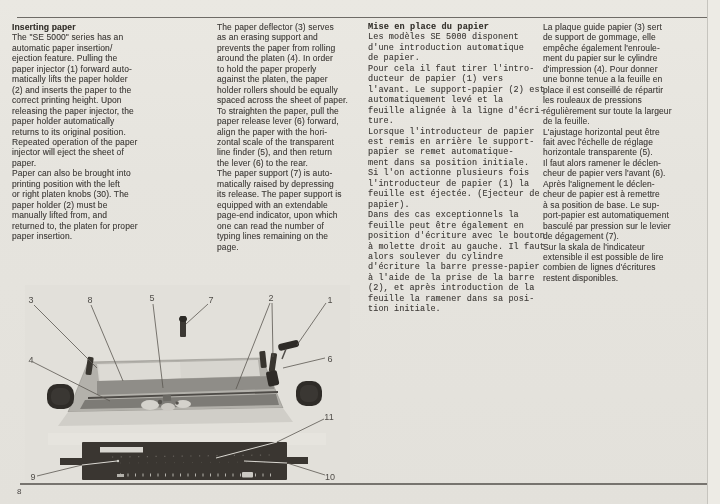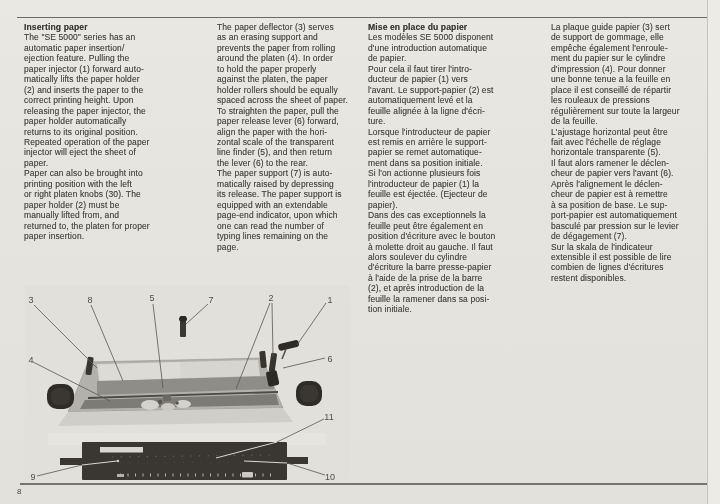--- a/index.html
+++ b/index.html
@@ -12,22 +12,22 @@
   .rule-top { position:absolute; left:17px; top:17px; width:690px; height:1px; background:#6e6b66; }
   .rule-bottom { position:absolute; left:20px; top:483px; width:687px; height:2px; background:#77746f; }
   .margin-right { position:absolute; right:0; top:0; width:12px; height:504px; background:#edebe5; }
   .edge-right { position:absolute; right:12px; top:0; width:1px; height:504px; background:#c6c4be; }
 
   .col { position:absolute; top:22px; width:165px; color:#45423f; font-size:8.5px;
          line-height:10.45px; letter-spacing:0.1px;
          text-shadow:0 0 0.5px rgba(70,66,62,0.45); }
   .col h3 { margin:0; font-size:8.6px; line-height:10.45px; font-weight:bold; color:#37342f; }
   .col .body { white-space:pre; }
-  #col1 { left:24px; }  #col2 { left:193px;margin-left:24px; }
-  #col3 { left:368px; } #col4 { left:543px;margin-left:8px; }
+  #col1 { left:12px; }  #col2 { left:193px;margin-left:24px; }
+  #col3 { left:368px;font-family:Liberation Mono, monospace; } #col4 { left:543px; }
 
   .fig { position:absolute; left:20px; top:283px; width:335px; height:212px; }
   .fig text { font-family:"Liberation Sans", sans-serif; font-size:9px; fill:#504d49; }
 
   .pagenum { position:absolute; left:17px; top:487px; font-size:8px; color:#4a4745; }
 </style>
 </head>
 <body>
 
 <div class="page">

